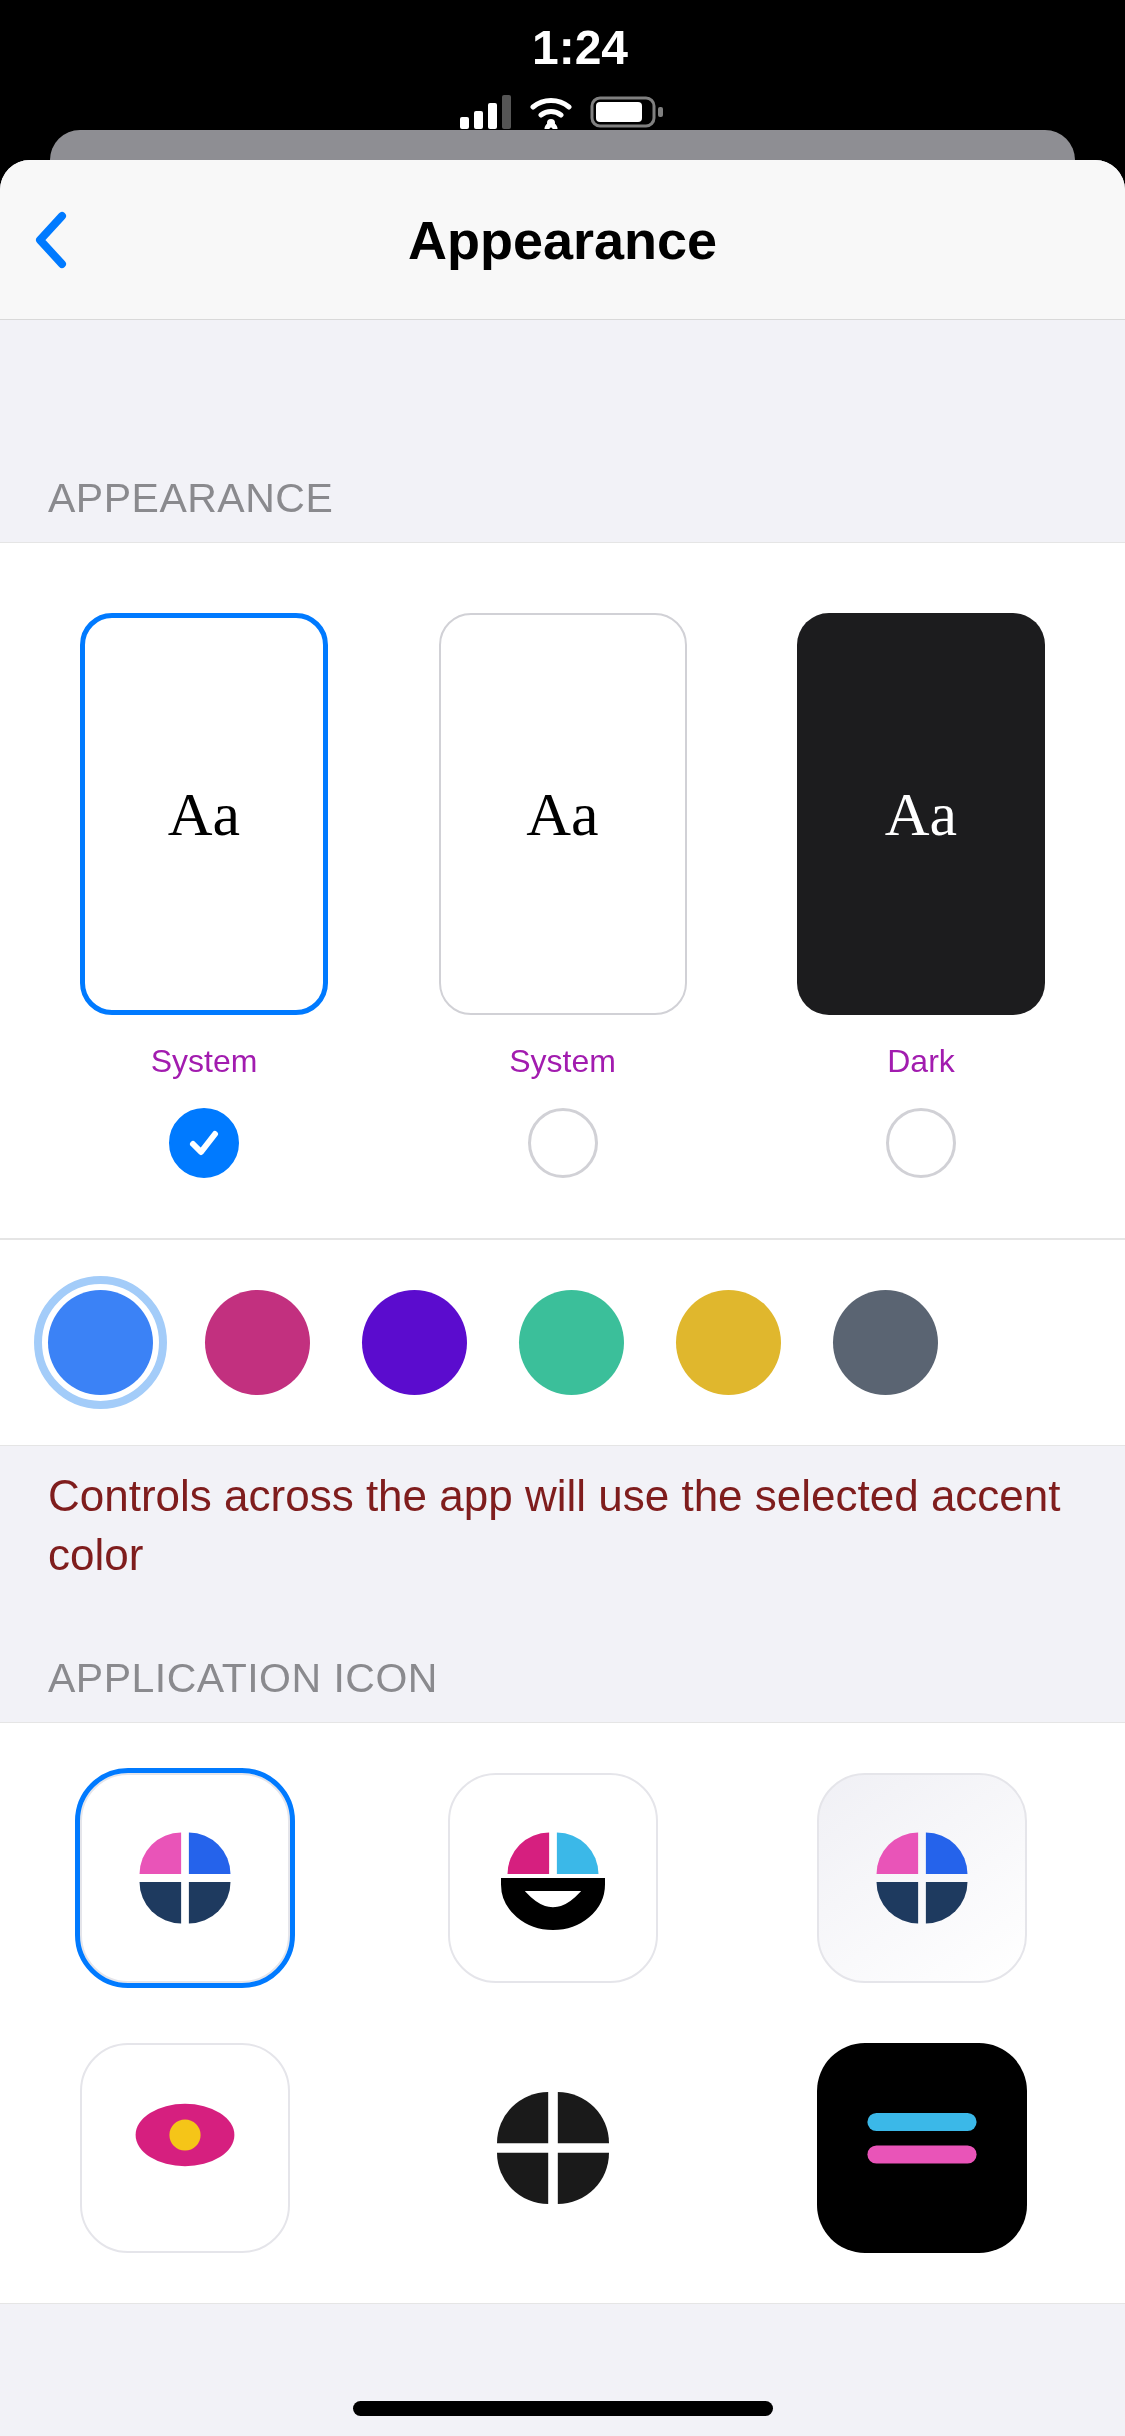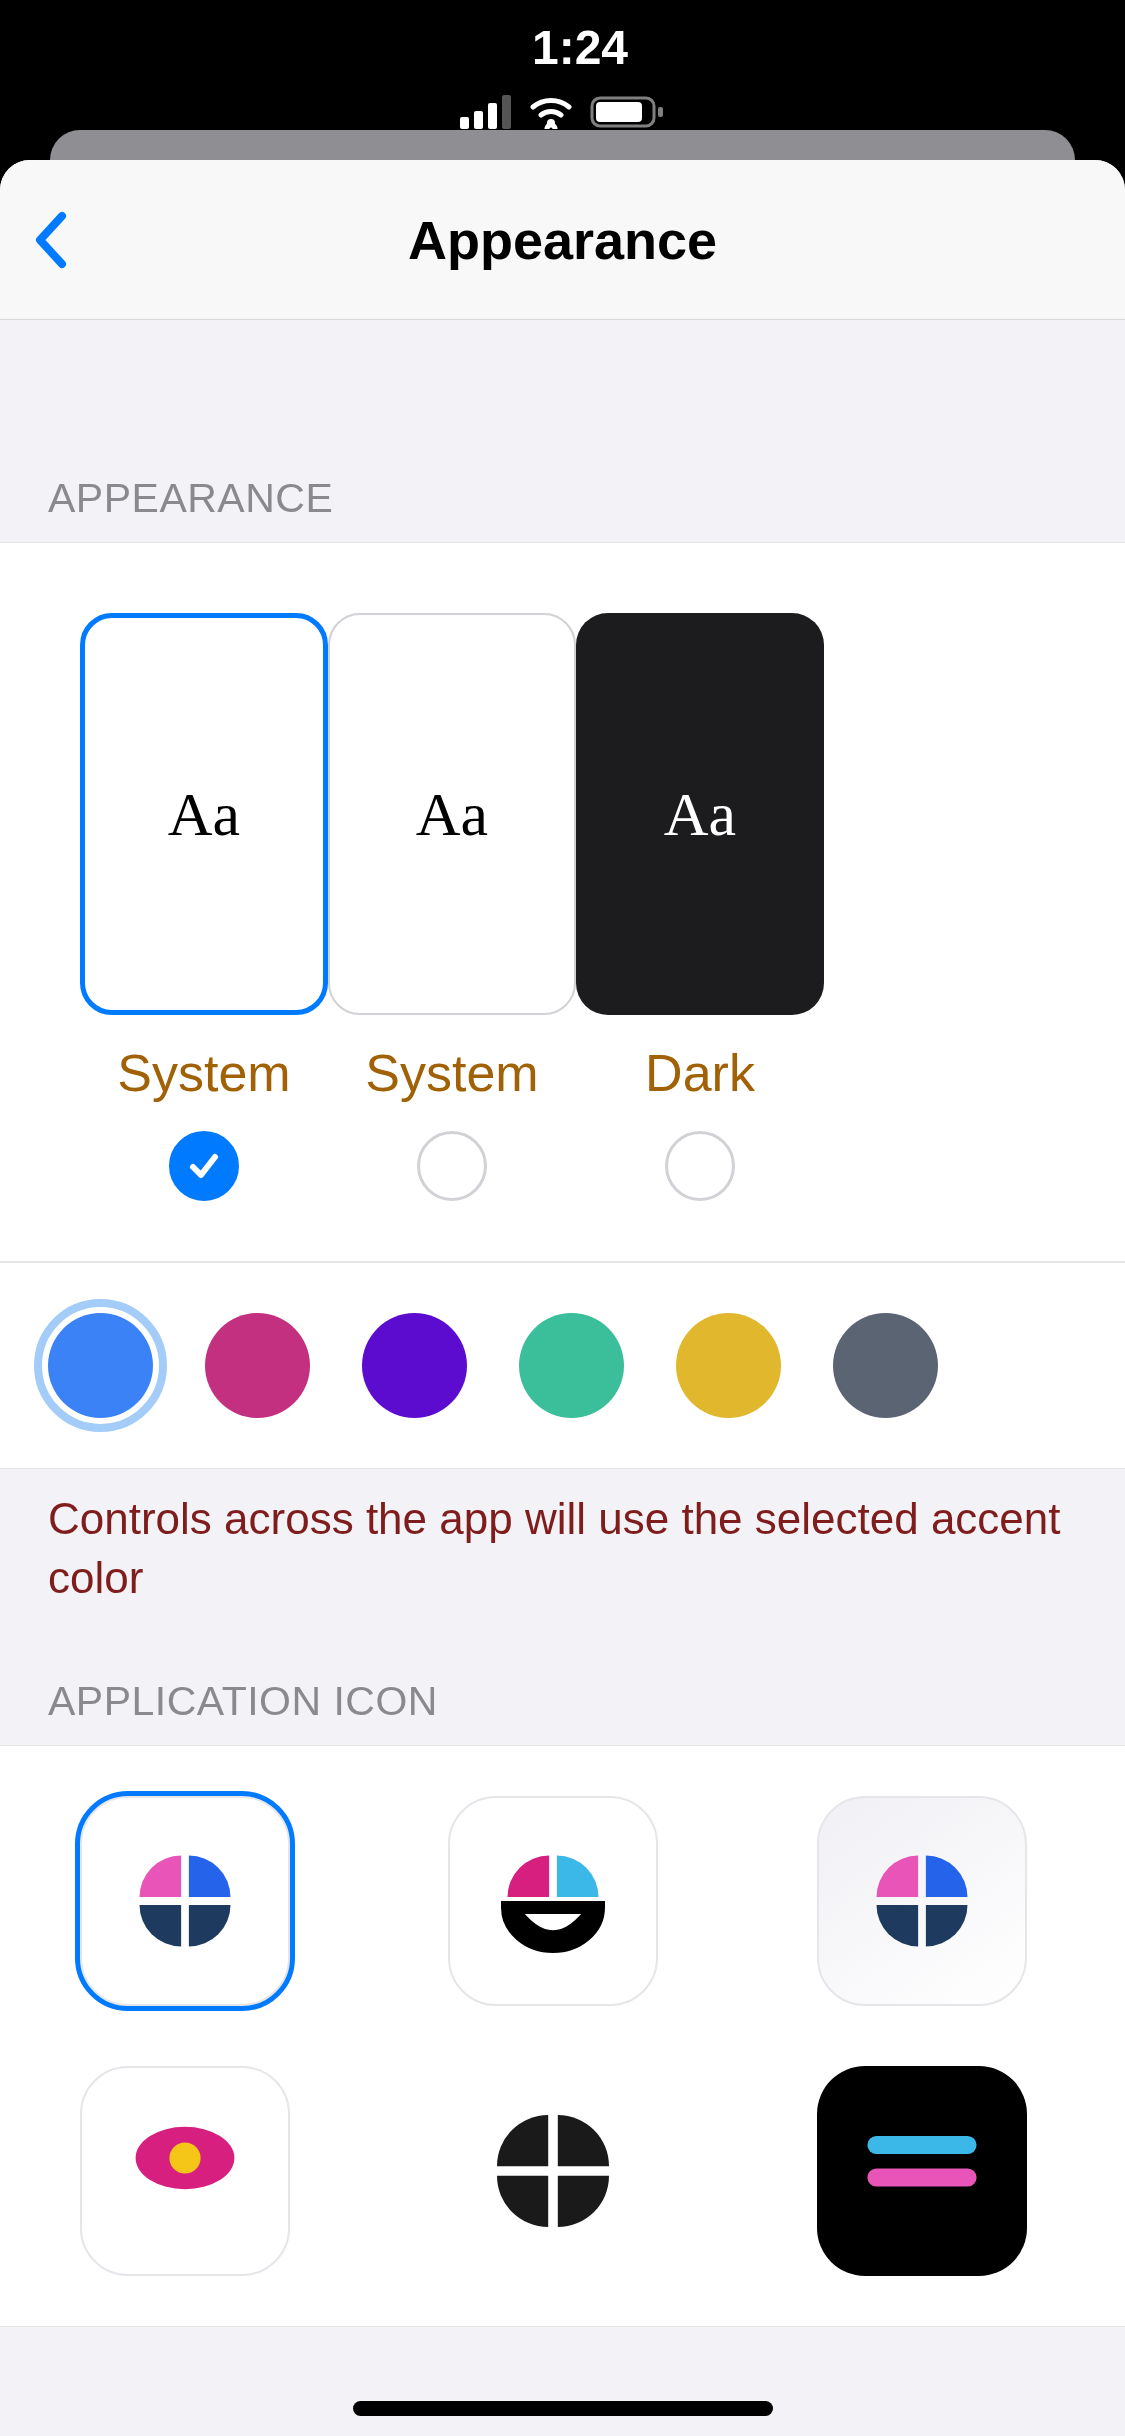--- a/index.html
+++ b/index.html
@@ -95,21 +95,23 @@
     .section-header.first {
       padding-top: 155px;
     }
     .section-body {
       background: #fff;
       border-top: 1px solid rgba(0,0,0,0.1);
       border-bottom: 1px solid rgba(0,0,0,0.1);
     }
     .theme-row {
       display: flex;
+      justify-content: space-between;
       padding: 70px 80px 60px;
+      gap: 24px;
     }
     .theme-option {
       display: flex;
       flex-direction: column;
       align-items: center;
       gap: 28px;
     }
     .theme-preview {
       width: 248px;
       height: 402px;
@@ -128,22 +130,22 @@
     .theme-preview.light {
       border: 2px solid #d1d1d6;
       background: #fff;
       color: #000;
     }
     .theme-preview.dark {
       background: #1c1c1e;
       color: #fff;
     }
     .theme-label {
-      font-size: 52px;
-      color: #a16207;
+      font-size: 32px;
+      color: #a21caf;
     }
     .radio {
       width: 70px;
       height: 70px;
       border-radius: 50%;
       border: 3px solid #d1d1d6;
       display: flex;
       align-items: center;
       justify-content: center;
     }

